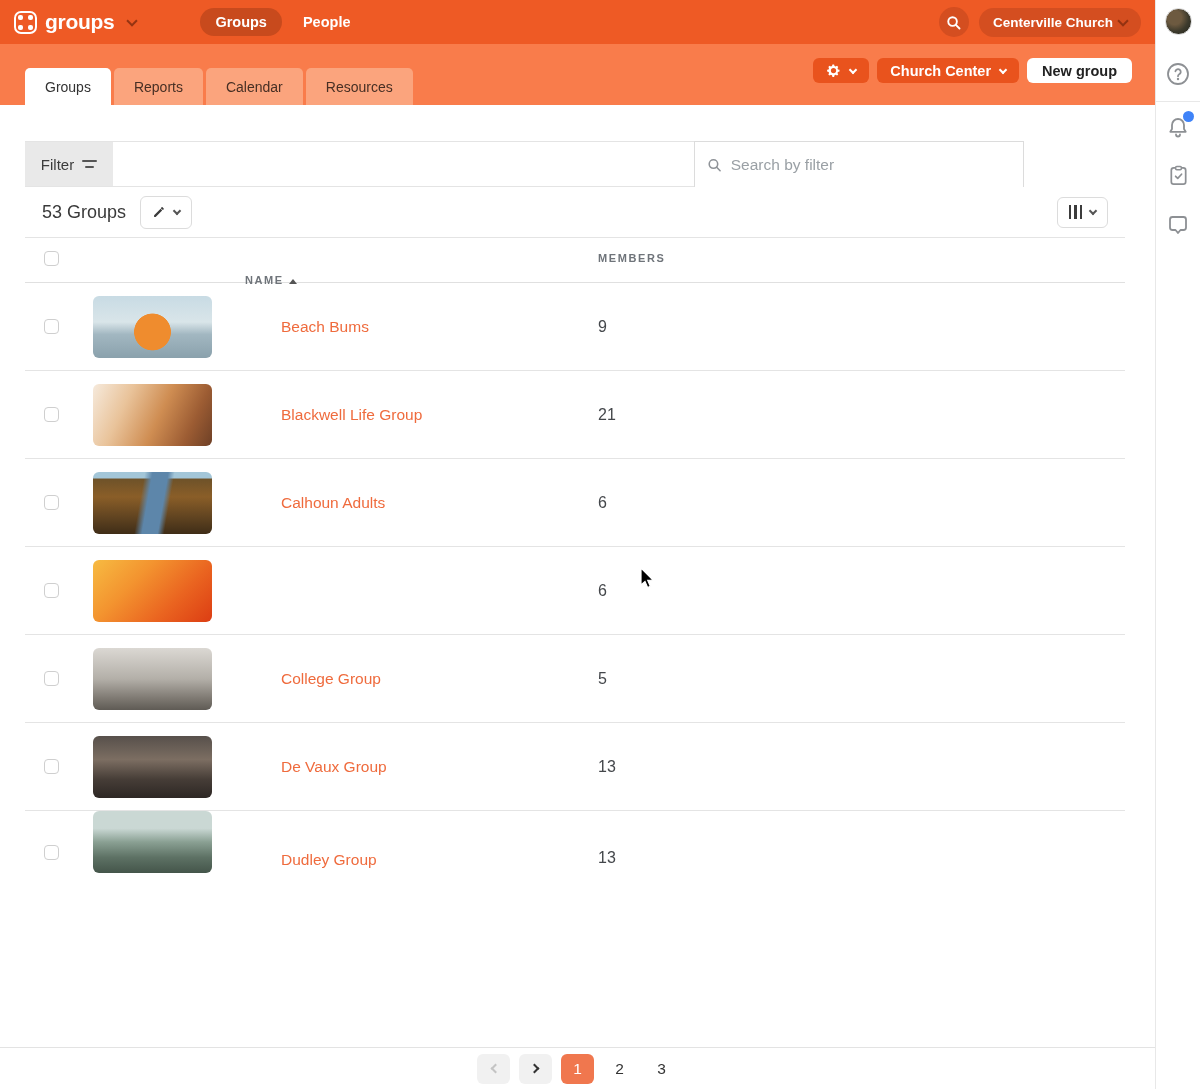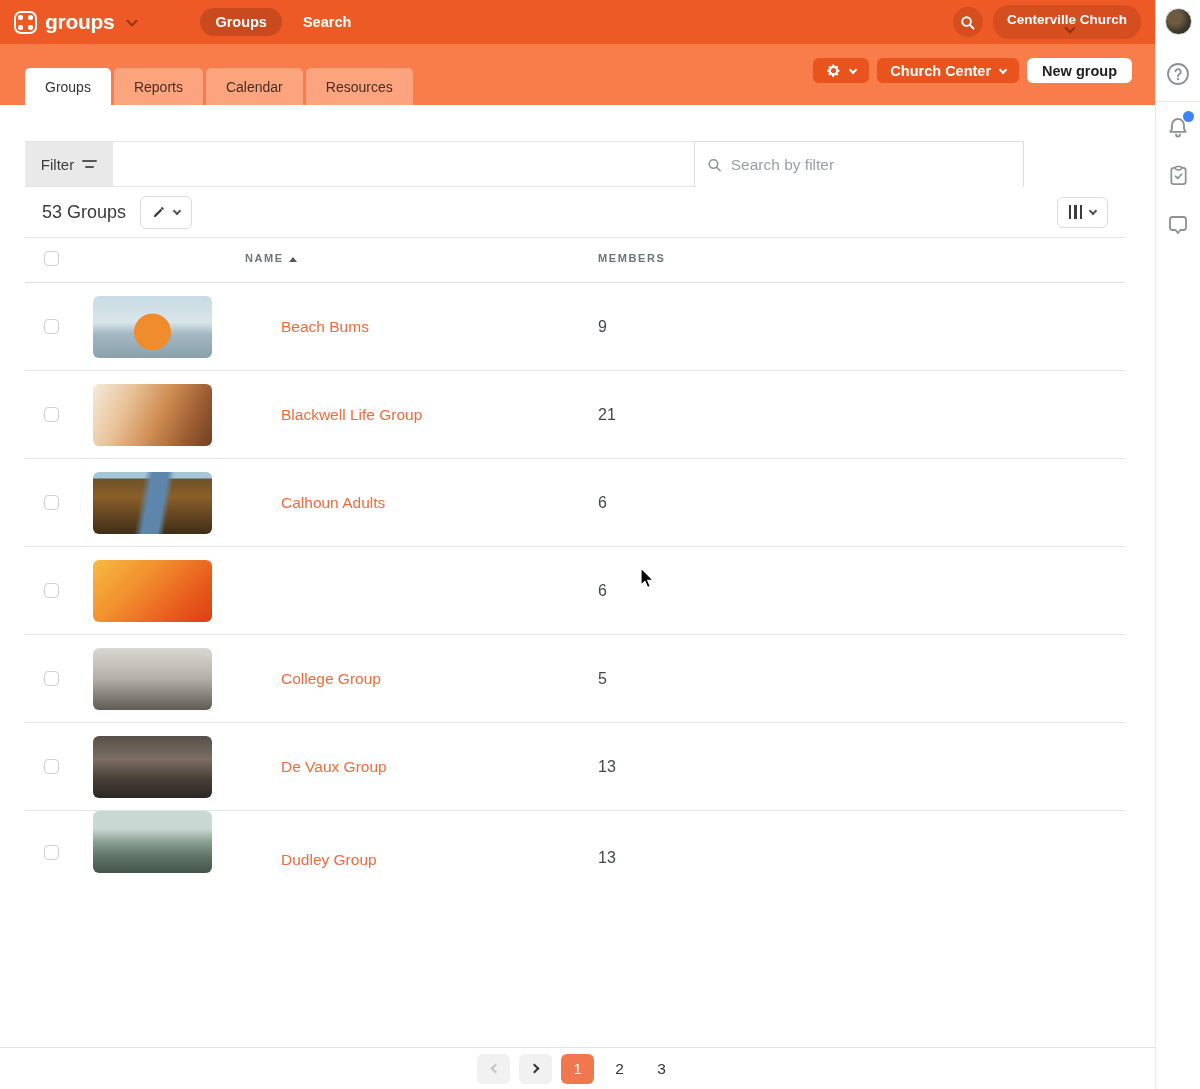--- a/index.html
+++ b/index.html
@@ -22,21 +22,21 @@
   .chev { width:8px; height:8px; border-right:2px solid rgba(140,48,16,.9);
     border-bottom:2px solid rgba(140,48,16,.9); transform:rotate(45deg); margin-left:6px; margin-top:-3px; }
   .top-nav { display:flex; align-items:center; gap:6px; margin-left:64px; }
   .top-nav-item { color:#fff; font-size:14.5px; font-weight:bold; padding:6px 15px;
     border-radius:16px; cursor:pointer; }
   .top-nav-item.active { background:#c84a1d; }
   .top-right { margin-left:auto; display:flex; align-items:center; gap:10px; }
   .search-circle { width:30px; height:30px; border-radius:50%; background:#d44e20;
     display:flex; align-items:center; justify-content:center; }
   .account-pill { background:#d44e20; color:#fff; font-size:13.5px; font-weight:bold;
-    border-radius:16px; padding:7px 14px; display:flex; align-items:center;flex-direction:column; }
+    border-radius:16px; padding:7px 14px; display:flex; align-items:center; }
 
   
   .tabbar { position:absolute; left:0; top:44px; width:1155px; height:61px; background:#f97c4b; }
   .tabs { position:absolute; left:25px; bottom:0; display:flex; gap:3px; }
   .tab { height:37px; padding:0 20px; display:flex; align-items:center; font-size:14px;
     color:#472f24; background:#fba47d; border-radius:5px 5px 0 0; cursor:pointer; }
   .tab.active { background:#ffffff; color:#333; }
   .toolbar-btns { position:absolute; right:23px; top:14px; display:flex; gap:8px; }
   .btn-orange { background:#e9531d; border:none; color:#fff; height:25px; border-radius:6px;
     display:flex; align-items:center; gap:7px; padding:0 13px; font-size:14.5px;
@@ -89,21 +89,21 @@
   .columns-btn { margin-left:auto; height:31px; border:1px solid #dcdcdc; background:#fff;
     border-radius:6px; display:flex; align-items:center; gap:8px; padding:0 11px; cursor:pointer; }
   .col-bars { display:flex; gap:3px; }
   .col-bars i { width:2.5px; height:14px; background:#3c3c3c; display:block; }
 
   
   .table { position:absolute; left:25px; top:133px; width:1100px; }
   .thead { height:45px; border-bottom:1px solid #e0e0e0; position:relative; }
   .th { position:absolute; top:14px; font-size:11px; font-weight:bold; letter-spacing:1.6px;
     color:#6f747a; cursor:pointer; }
-  .th-name { left:220px; } .th-members { left:573px; cursor:default; }
+  .th-name { left:220px;margin-top:22px; } .th-members { left:573px; cursor:default; }
   .sort-asc { display:inline-block; width:0; height:0; border-left:4px solid transparent;
     border-right:4px solid transparent; border-bottom:5px solid #555; margin-left:5px; }
   .checkbox { width:15px; height:15px; border:1px solid #cfcfcf; border-radius:4px;
     background:#fff; cursor:pointer; }
   .thead .checkbox { position:absolute; left:19px; top:13px; }
   .trow { height:88px; border-bottom:1px solid #e4e4e4; position:relative; display:flex; align-items:center; }
   .trow .checkbox { position:absolute; left:19px; }
   .thumb { position:absolute; left:68px; width:119px; height:62px; border-radius:6px; cursor:pointer; }
   .gname { position:absolute; left:220px; font-size:15.5px; color:#ef6b3d; cursor:pointer;margin-left:36px; }
   .gmembers { position:absolute; left:573px; font-size:16px; color:#44474b; }
@@ -151,21 +151,21 @@
           <i></i>
           <i></i>
           <i></i>
           <i></i>
         </span>
       <span class="logo-text">groups</span>
       <span class="chev"></span>
     </div>
     <div class="top-nav">
       <span class="top-nav-item active">Groups</span>
-      <span class="top-nav-item">Search</span>
+      <span class="top-nav-item">People</span>
     </div>
     <div class="top-right">
       <span class="search-circle">
         <svg width="15" height="15" viewBox="0 0 16 16">
             <circle cx="7" cy="7" r="4.6" fill="none" stroke="#fff" stroke-width="2"></circle>
             <line x1="10.5" y1="10.5" x2="14.4" y2="14.4" stroke="#fff" stroke-width="2" stroke-linecap="round"></line>
           </svg>
       </span>
       <span class="account-pill">
         <span>Centerville Church</span>

